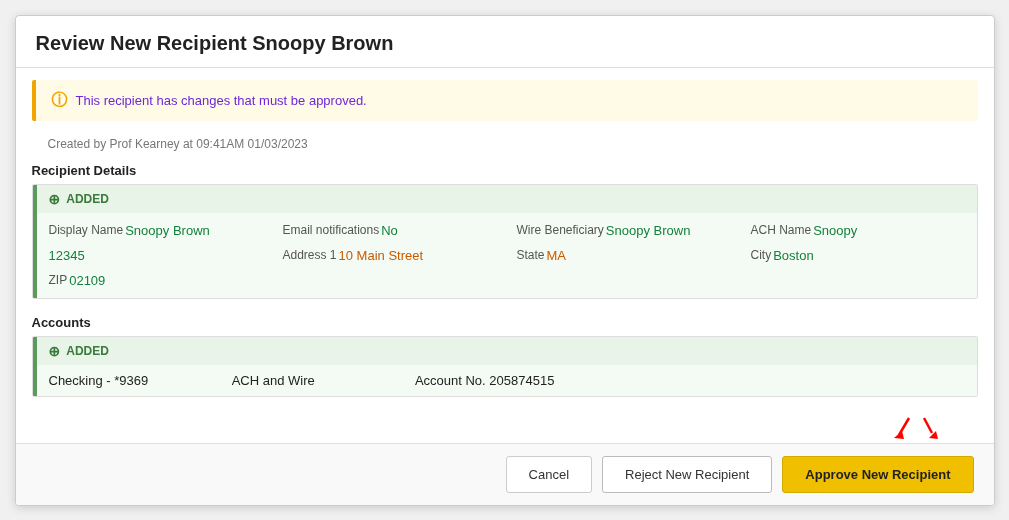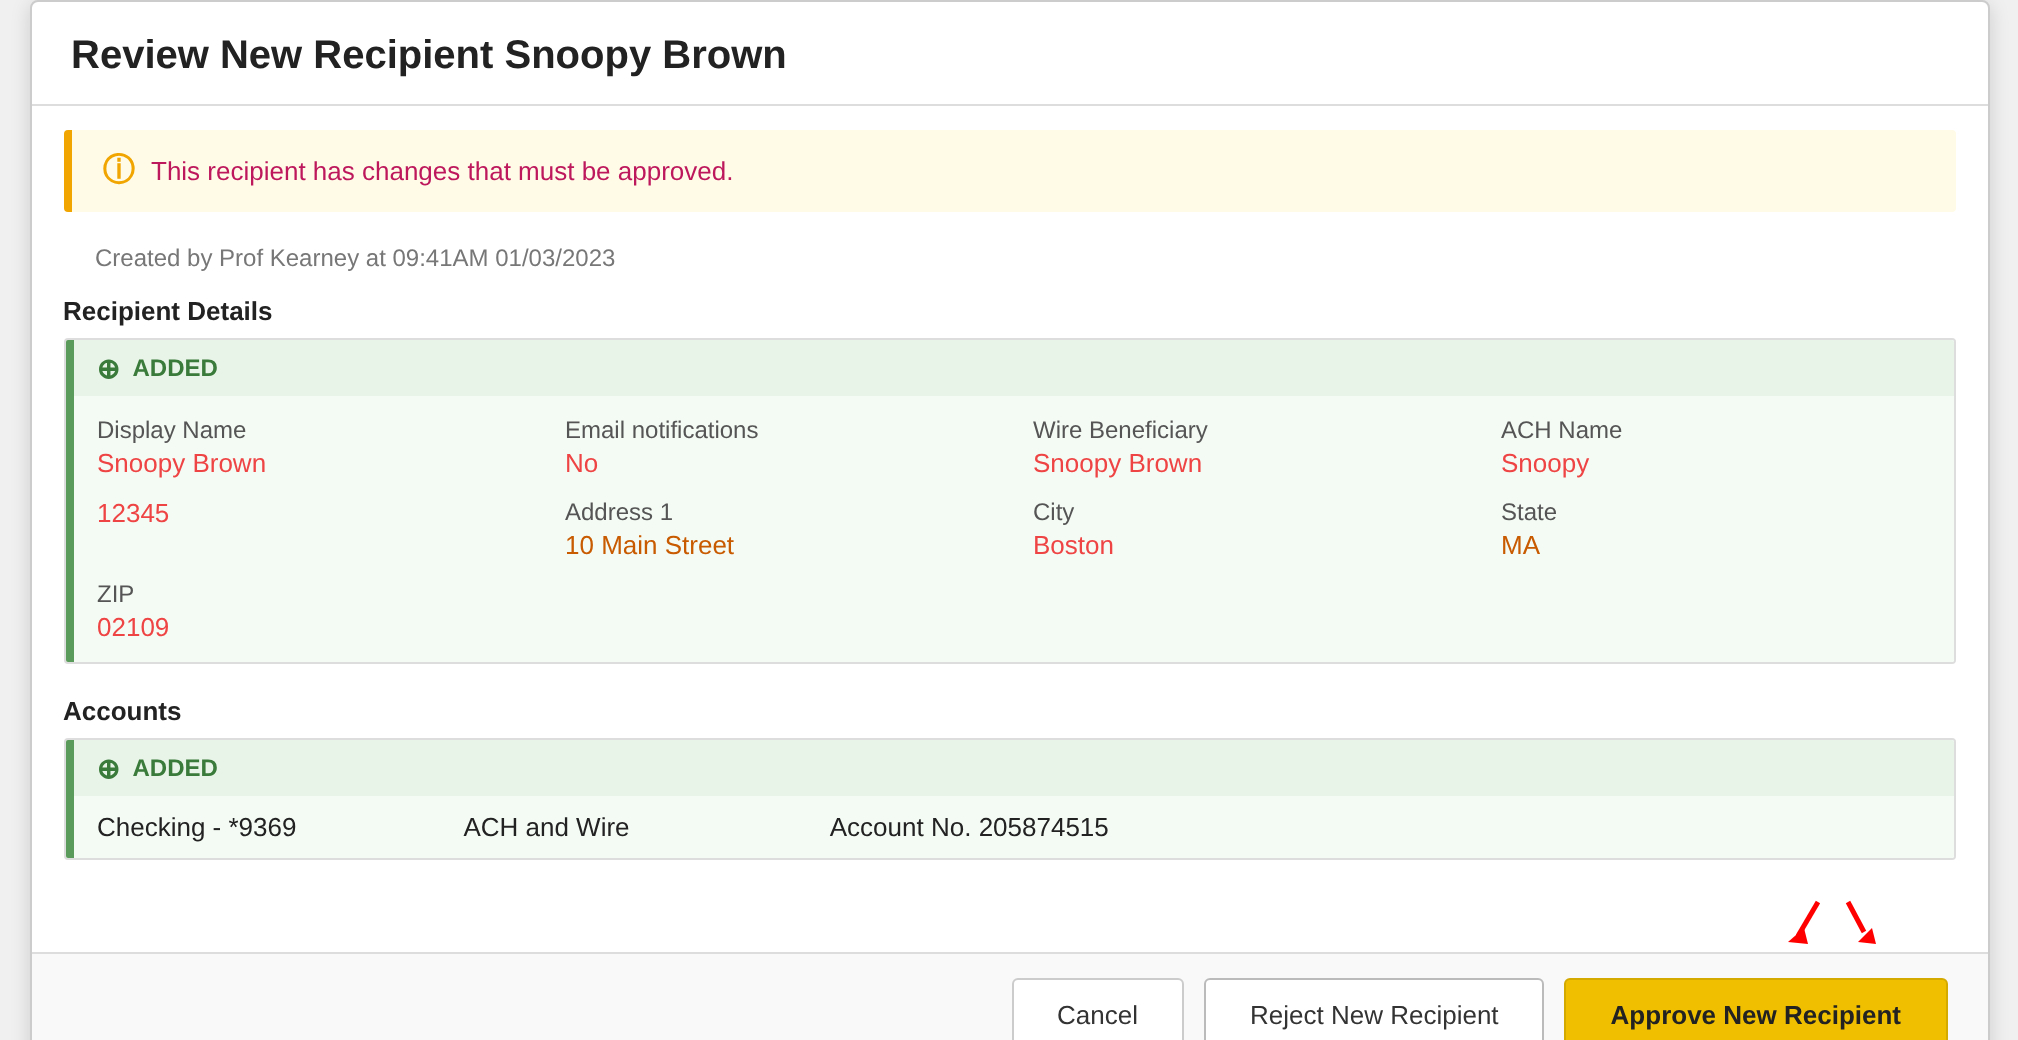--- a/index.html
+++ b/index.html
@@ -42,21 +42,21 @@
       gap: 8px;
       margin: 12px 16px;
       border-radius: 2px;
     }
     .alert-icon {
       color: #f0a500;
       font-size: 16px;
       font-weight: bold;
     }
     .alert-text {
-      color: #be185d;
+      color: #6d28d9;
       font-size: 13px;
     }
     .created-by {
       color: #777;
       font-size: 12px;
       padding: 4px 32px 6px;
     }
     .section-label {
       font-weight: bold;
       color: #222;
@@ -87,30 +87,30 @@
     .fields-grid {
       background: #f4fbf4;
       border-left: 4px solid #5a9a5a;
       padding: 10px 12px;
       display: grid;
       grid-template-columns: 1fr 1fr 1fr 1fr;
       gap: 10px 20px;
     }
     .field-group {
       display: flex;
-      flex-direction: column;
+      flex-direction: row;
       gap: 2px;
     }
     .field-label {
       color: #555;
       font-size: 12px;
       font-weight: normal;
     }
     .field-value {
-      color: #ef4444;
+      color: #15803d;
       font-size: 13px;
     }
     .field-value.highlight {
       color: #c85a00;
     }
     .accounts-section {
       margin: 0 16px 10px;
       border: 1px solid #ddd;
       border-radius: 2px;
       overflow: hidden;
@@ -219,26 +219,26 @@
         </div>
 
         <div class="field-group">
           <span class="field-value">12345</span>
         </div>
         <div class="field-group">
           <span class="field-label">Address 1</span>
           <span class="field-value highlight">10 Main Street</span>
         </div>
         <div class="field-group">
+          <span class="field-label">State</span>
+          <span class="field-value highlight">MA</span>
+        </div>
+        <div class="field-group">
           <span class="field-label">City</span>
           <span class="field-value">Boston</span>
-        </div>
-        <div class="field-group">
-          <span class="field-label">State</span>
-          <span class="field-value highlight">MA</span>
         </div>
 
         <div class="field-group">
           <span class="field-label">ZIP</span>
           <span class="field-value">02109</span>
         </div>
         <div class="field-group"></div>
         <div class="field-group"></div>
       </div>
     </div>

